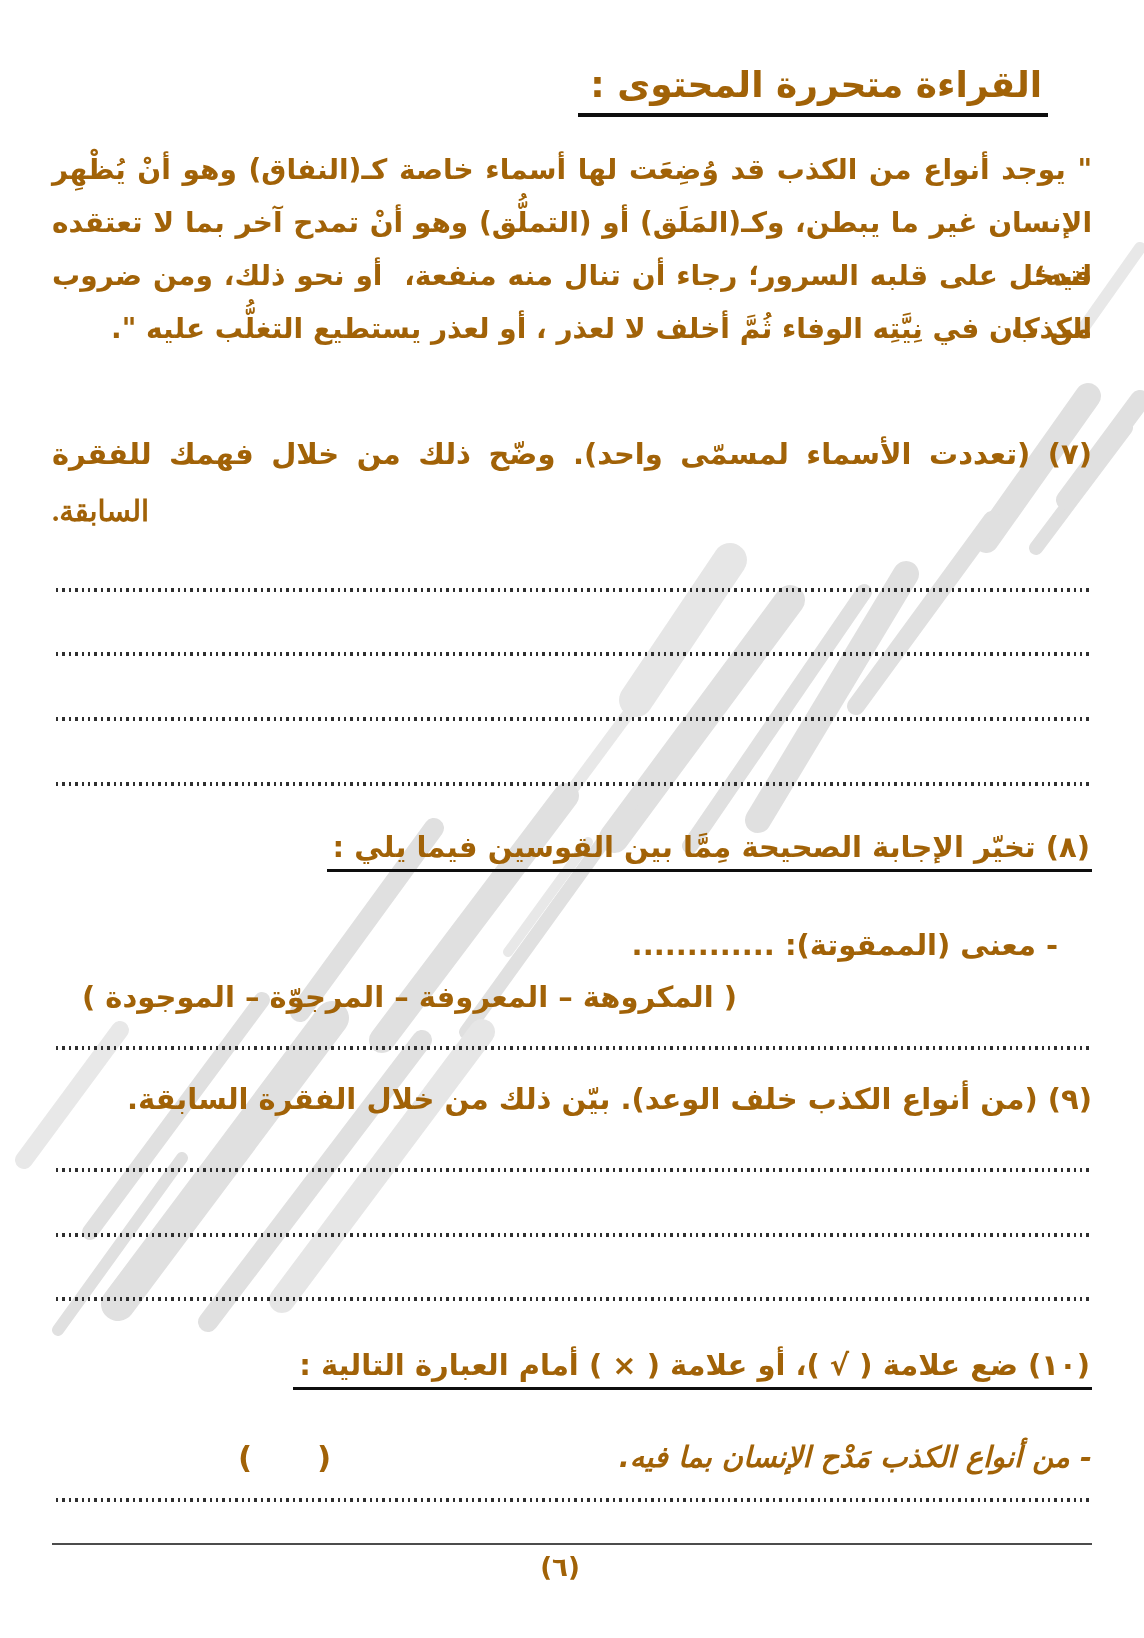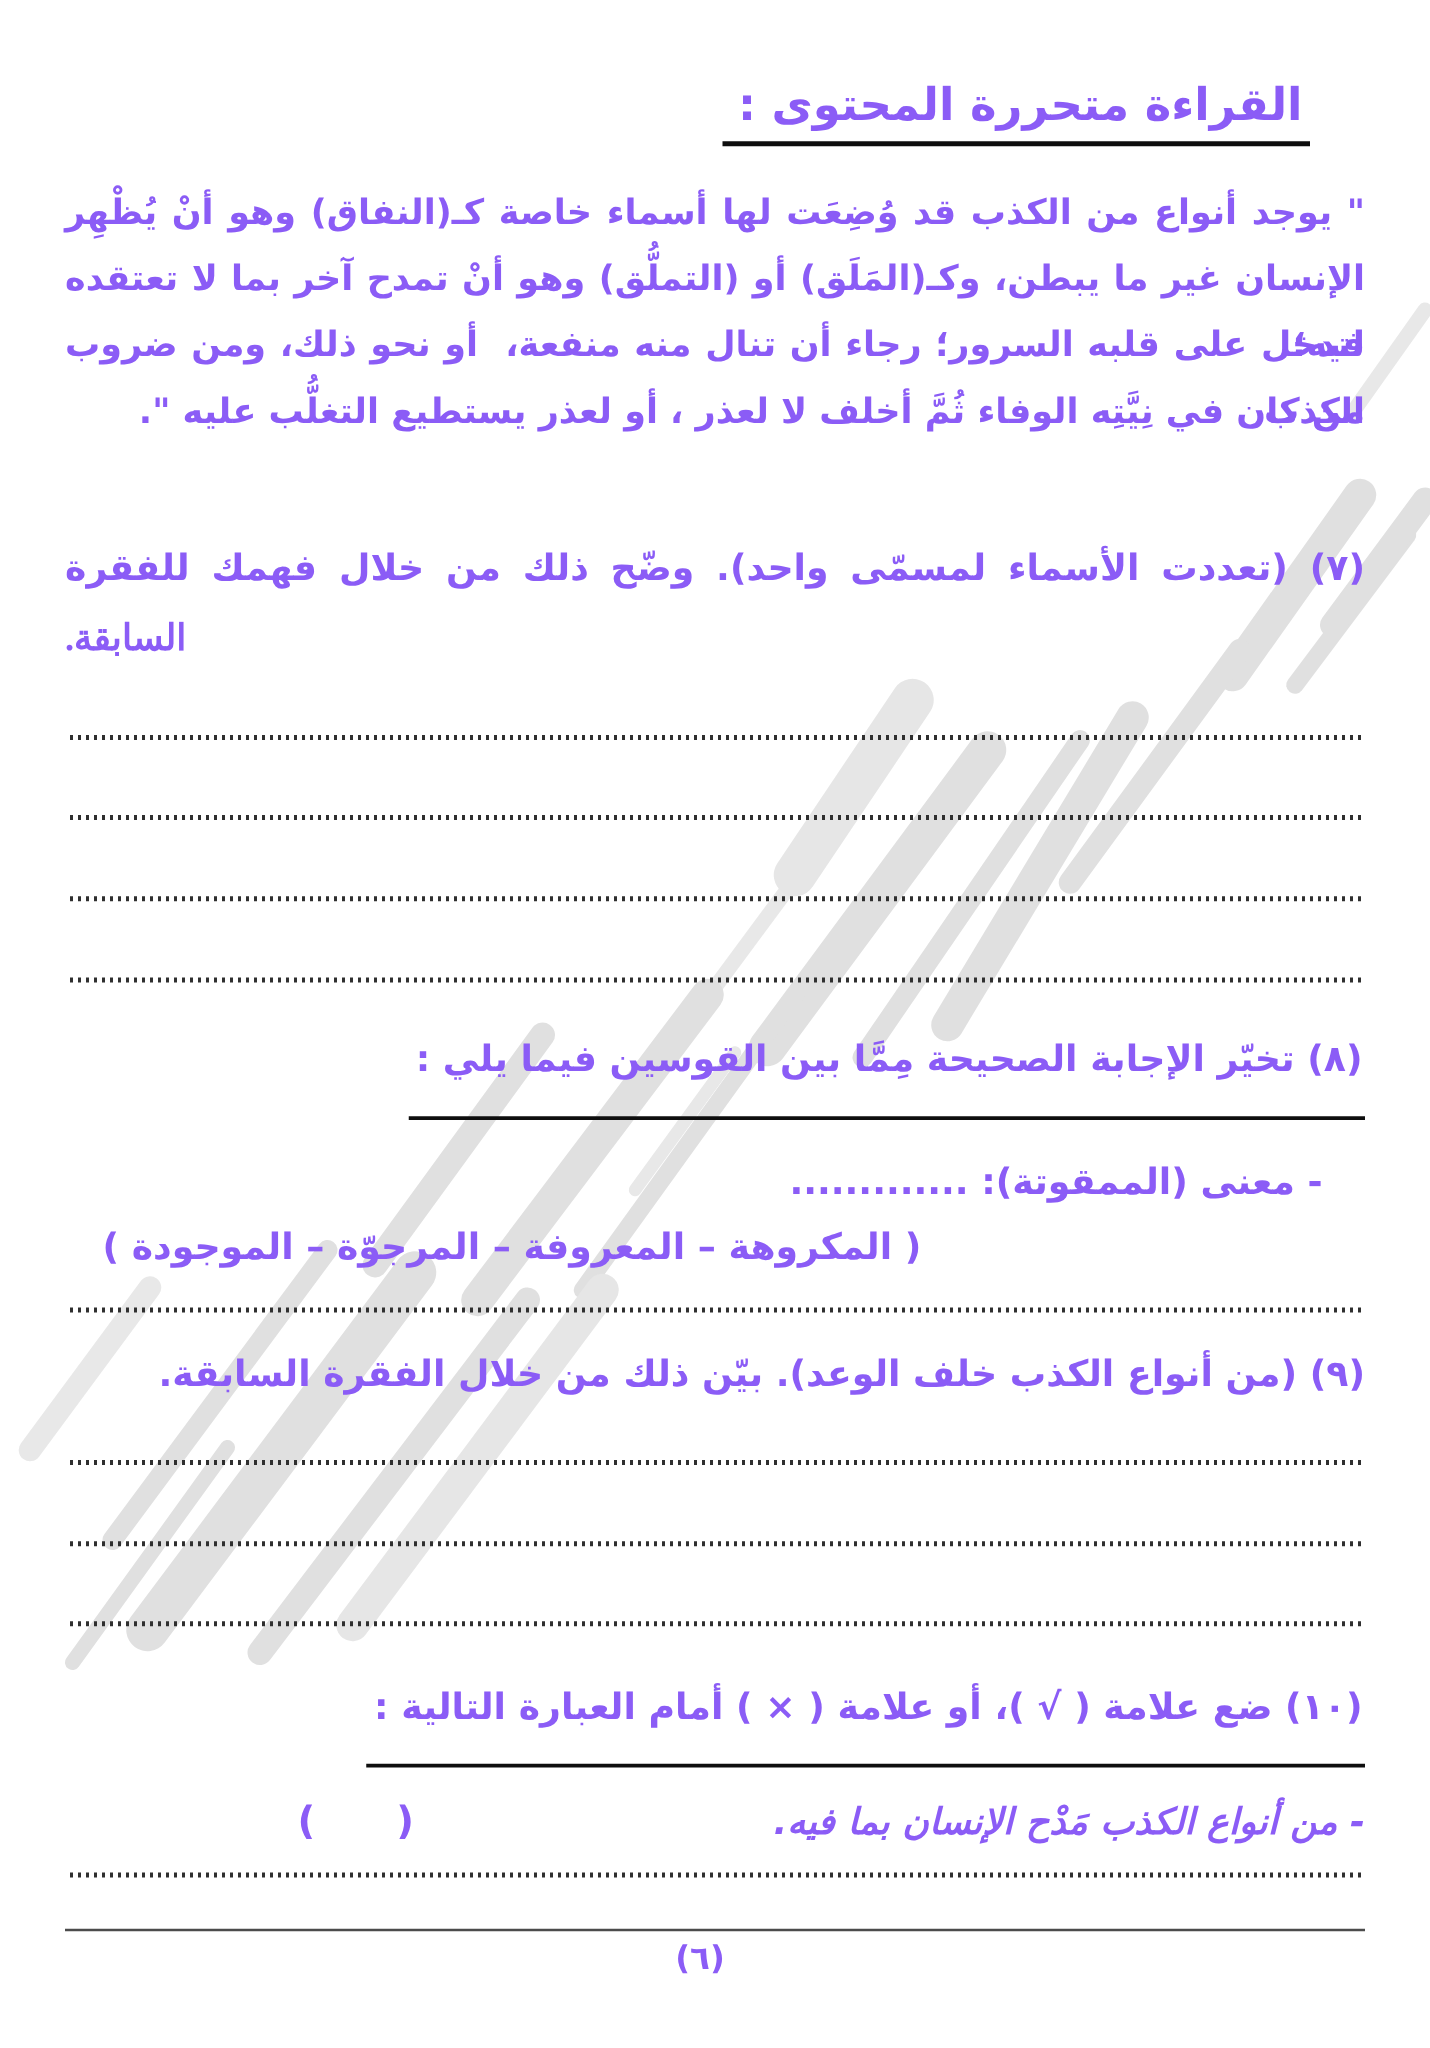--- a/index.html
+++ b/index.html
@@ -3,21 +3,21 @@
 <meta charset="utf-8">
 <style>
   html,body{margin:0;padding:0;background:#fff;}
   .page{
     position:relative;
     width:1144px;height:1638px;
     background:#ffffff;
     overflow:hidden;
     direction:rtl;
     font-family:"DejaVu Sans",sans-serif;
-    color:#8b5cf6;
+    color:#a16207;
   }
   .abs{position:absolute;}
   
   .watermark{position:absolute;inset:0;pointer-events:none;}
   
   .title{
     top:64px;right:96px;
     font-size:36px;font-weight:bold;
     padding:0 6px 8px 12px;
     border-bottom:4px solid #0e0e0e;
@@ -34,21 +34,21 @@
   }
   .p-line.last{text-align:center;text-align-last:right;}
   
   .q{font-size:29px;font-weight:bold;}
   .q7{top:426px;right:52px;left:52px;}
   .q7-l1{height:57px;line-height:57px;text-align:justify;text-align-last:justify;}
   .q7-l2{height:57px;line-height:57px;text-align:left;padding-right:26px;font-family:Liberation Serif, serif;}
   .heading-underline{
     display:inline-block;
     border-bottom:3px solid #0e0e0e;
-    padding:0 2px 26px 6px;
+    padding:0 2px 2px 6px;
     line-height:1.35;
     text-align:center;
   }
   
   .dotline{
     left:56px;right:52px;height:4px;
     background-image:repeating-linear-gradient(90deg,#2f2f2f 0,#2f2f2f 2.4px,transparent 2.4px,transparent 6.4px);
     background-repeat:repeat-x;background-position:0 bottom;background-size:auto 4px;
   }
   .q8-head{top:828px;right:52px;}

